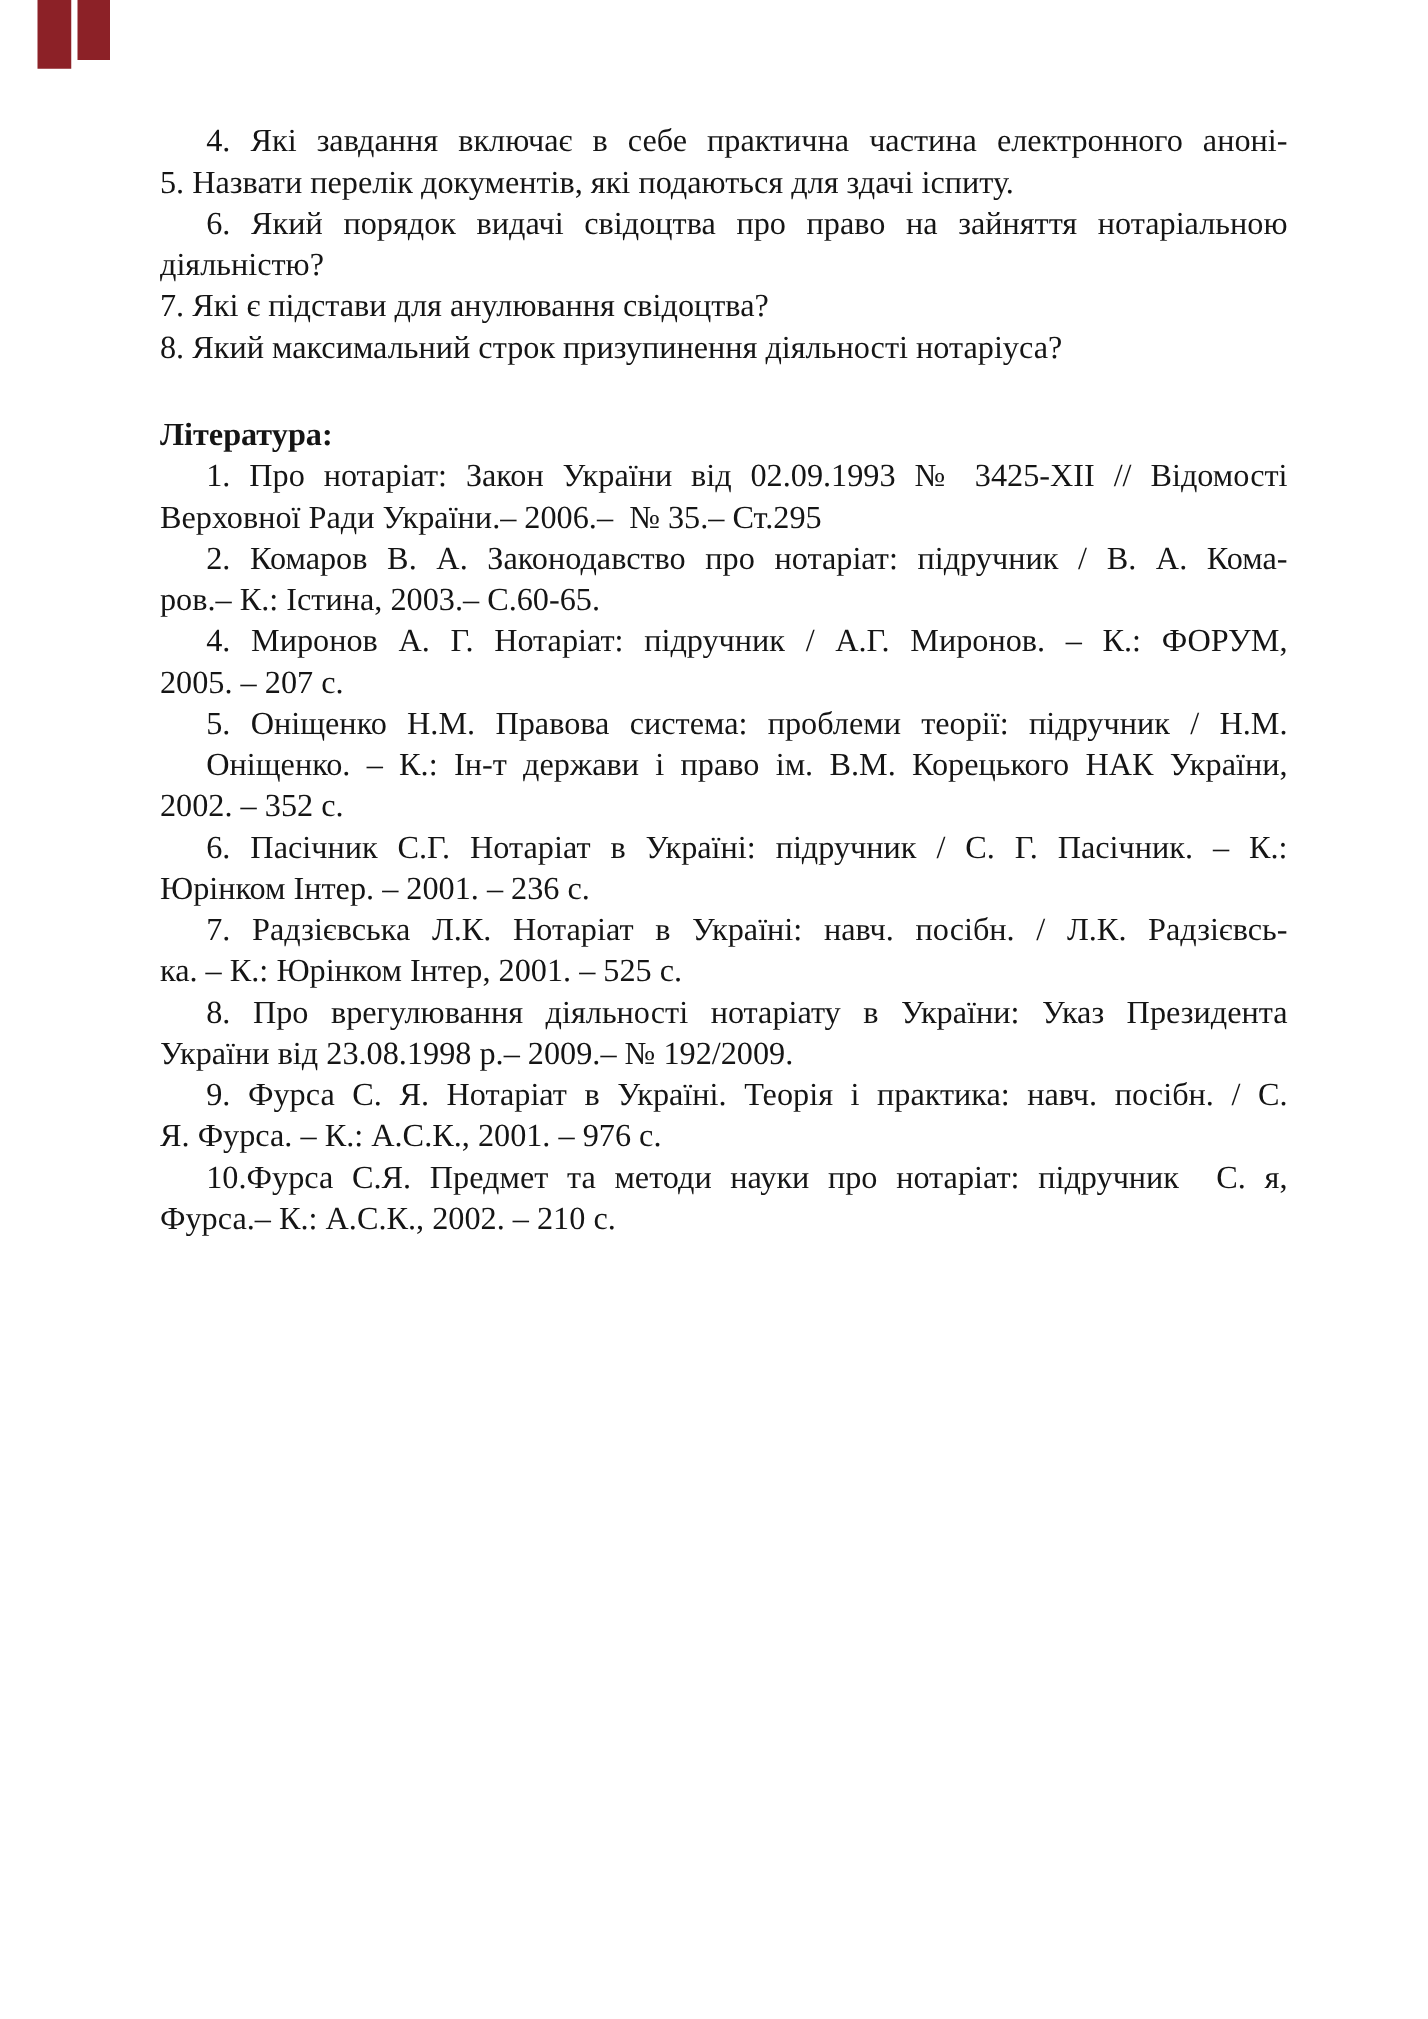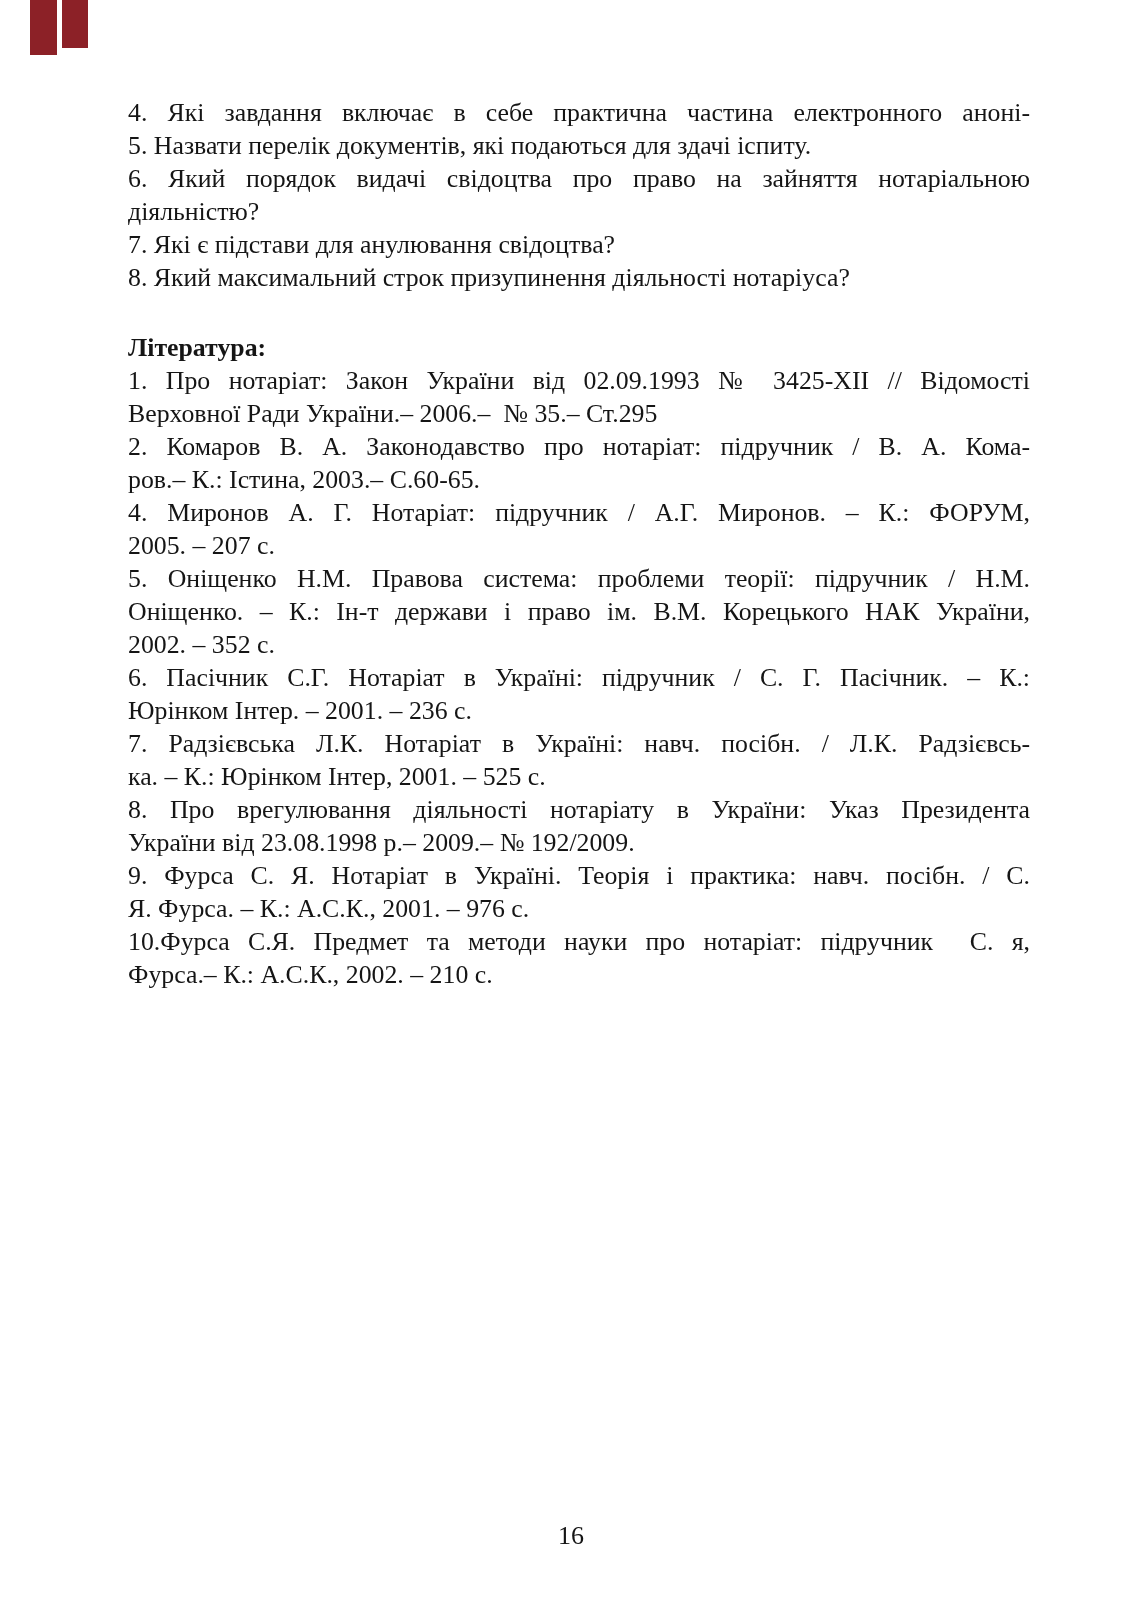--- a/index.html
+++ b/index.html
@@ -28,20 +28,21 @@
     top: 96px;
     width: 902px;
     font-size: 25.8px;
     line-height: 33px;
   }
   .para { margin: 0; }
   .line { display: block; }
   .line.stretch {
     text-align: justify;
     text-align-last: justify;
+    margin-left: 37px;
   }
   .lit-heading {
     font-weight: bold;
     margin-top: 37px;
   }
   .page-number {
     position: absolute;
     top: 1519px;
     left: 0;
     width: 100%;
@@ -116,15 +117,14 @@
           <div class="line stretch">9. Фурса С. Я. Нотаріат в Україні. Теорія і практика: навч. посібн. / С.</div>
           <div class="line">Я. Фурса. – К.: А.С.К., 2001. – 976 с.</div>
         </div>
         <div class="para">
           <div class="line stretch">10.Фурса С.Я. Предмет та методи науки про нотаріат: підручник &nbsp;С. я,</div>
           <div class="line">Фурса.– К.: А.С.К., 2002. – 210 с.</div>
         </div>
       </div>
   </div>
 
-  <div class="page-number">16</div>
 
 </div>
 
 </body></html>

